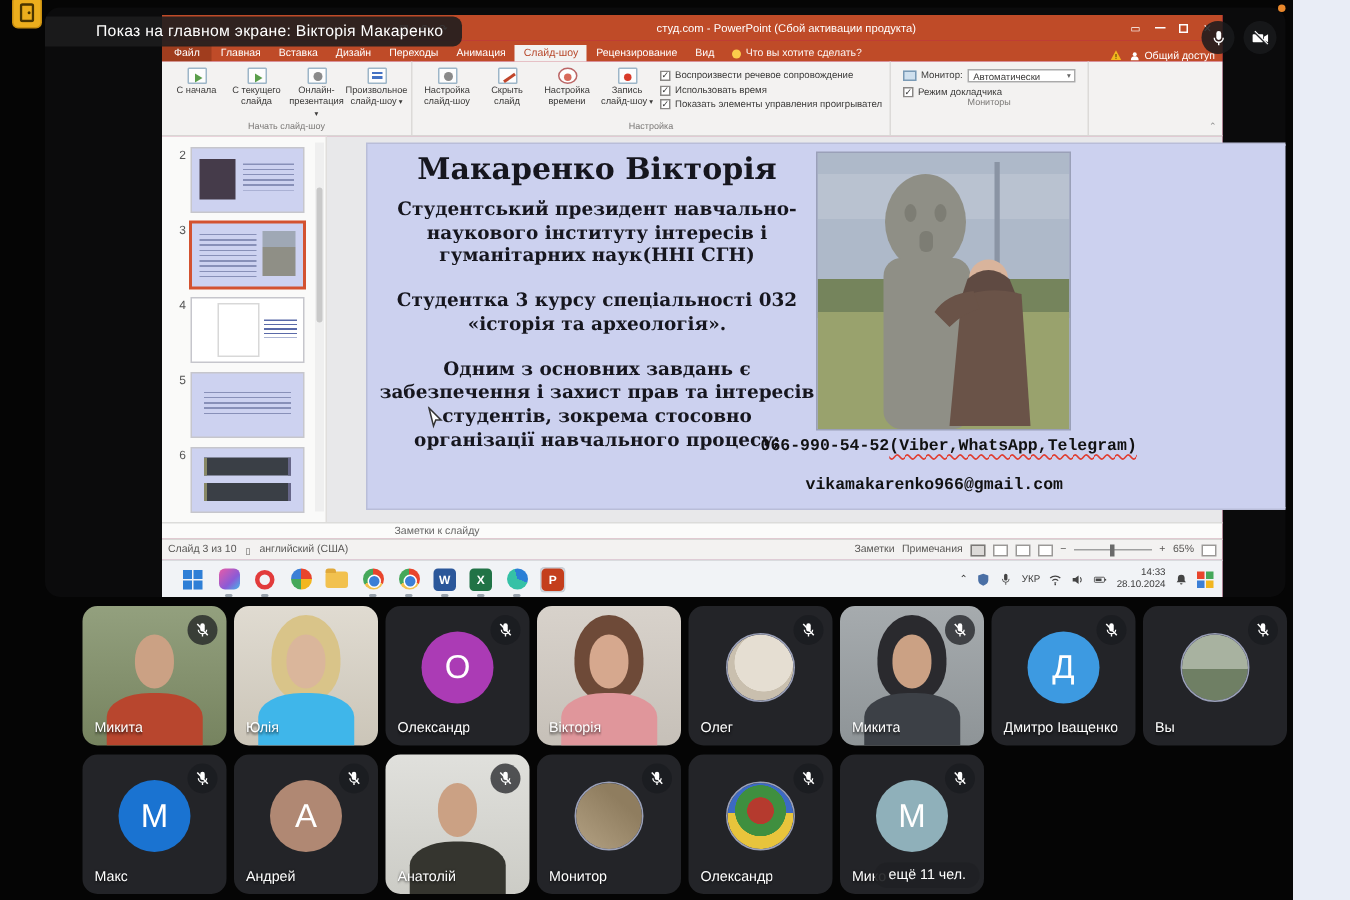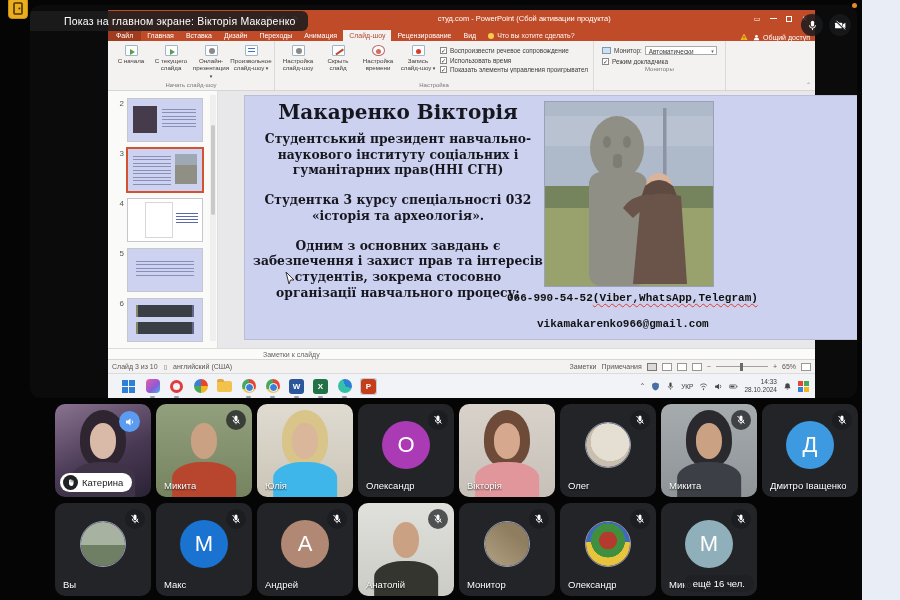--- a/index.html
+++ b/index.html
@@ -330,21 +330,21 @@
           <div class="thumb-row">
               <span class="tnum">6</span>
               <div class="tm t6"></div>
             </div>
           <div class="tscroll"></div>
         </div>
         <div class="slide-wrap">
           <div class="slide">
             <div class="slide-text">
               <div class="slide-title">Макаренко Вікторія</div>
-              <div class="slide-p">Студентський президент навчально-наукового інституту соціальних і гуманітарних прав(ННІ СГН)</div>
+              <div class="slide-p">Студентський президент навчально-наукового інституту інтересів і гуманітарних наук(ННІ СГН)</div>
               <div class="slide-p">Студентка 3 курсу спеціальності 032 «історія та археологія».</div>
               <div class="slide-p">Одним з основних завдань є забезпечення і захист прав та інтересів студентів, зокрема стосовно організації навчального процесу;</div>
             </div>
             <div class="photo">
               <svg width="168" height="184" viewBox="0 0 168 184">
                 <rect width="168" height="92" fill="#aeb9c9"></rect>
                 <rect y="14" width="168" height="30" fill="#c3ccd8" opacity=".5"></rect>
                 <rect y="84" width="168" height="26" fill="#75845c"></rect>
                 <rect y="106" width="168" height="78" fill="#99a26d"></rect>
                 <rect x="118" y="6" width="3.5" height="76" fill="#8a94a4"></rect>
@@ -482,38 +482,20 @@
   <div class="badge">
     <svg width="10" height="13" viewBox="0 0 10 13">
         <rect x="1" y="1" width="8" height="11" rx="1" fill="none" stroke="#4a3500" stroke-width="1.6"></rect>
         <circle cx="6.4" cy="6.5" r="1" fill="#4a3500"></circle>
       </svg>
   </div>
   <div class="orange-dot"></div>
 
   <div class="pgrid">
 
-    <div class="tile v0">
-      <span class="hair"></span>
-        <span class="person"></span>
-      <div class="speak">
-        <svg viewBox="0 0 24 24" fill="#fff">
-            <path d="M4 9v6h4l5 4V5L8 9z"></path>
-            <path d="M16 9a4 4 0 0 1 0 6" stroke="#fff" fill="none" stroke-width="1.8"></path>
-          </svg>
-      </div>
-      <div class="pill">
-        <span class="hand">
-          <svg viewBox="0 0 24 24" fill="#fff">
-              <path d="M8 12V5.5a1.2 1.2 0 0 1 2.4 0V11h.8V4.2a1.2 1.2 0 0 1 2.4 0V11h.8V5a1.2 1.2 0 0 1 2.4 0v6h.8V7.2a1.2 1.2 0 0 1 2.4 0V15a6 6 0 0 1-6 6h-.6a6 6 0 0 1-5.4-6z"></path>
-            </svg>
-        </span>
-        <span>Катерина</span>
-      </div>
-    </div>
 
     <div class="tile v1">
       <span class="person"></span>
       <div class="mute">
           <svg viewBox="0 0 24 24">
             <path fill="#fff" d="M9 6a3 3 0 0 1 6 0v5a3 3 0 0 1-6 0z"></path>
             <path stroke="#fff" stroke-width="1.8" fill="none" d="M6.5 11.5a5.5 5.5 0 0 0 11 0M12 17v3.5"></path>
             <path stroke="#fff" stroke-width="2" d="M5 4l14 15"></path>
           </svg>
         </div>
@@ -657,17 +639,17 @@
     <div class="tile">
       <span class="avatar" style="background-color: rgb(143, 176, 186);">М</span>
       <div class="mute">
           <svg viewBox="0 0 24 24">
             <path fill="#fff" d="M9 6a3 3 0 0 1 6 0v5a3 3 0 0 1-6 0z"></path>
             <path stroke="#fff" stroke-width="1.8" fill="none" d="M6.5 11.5a5.5 5.5 0 0 0 11 0M12 17v3.5"></path>
             <path stroke="#fff" stroke-width="2" d="M5 4l14 15"></path>
           </svg>
         </div>
       <span class="pname">Мико</span>
-      <span class="more">ещё 16 чел.</span>
+      <span class="more">ещё 11 чел.</span>
     </div>
 
   </div>
 </div>
 
 </body></html>

